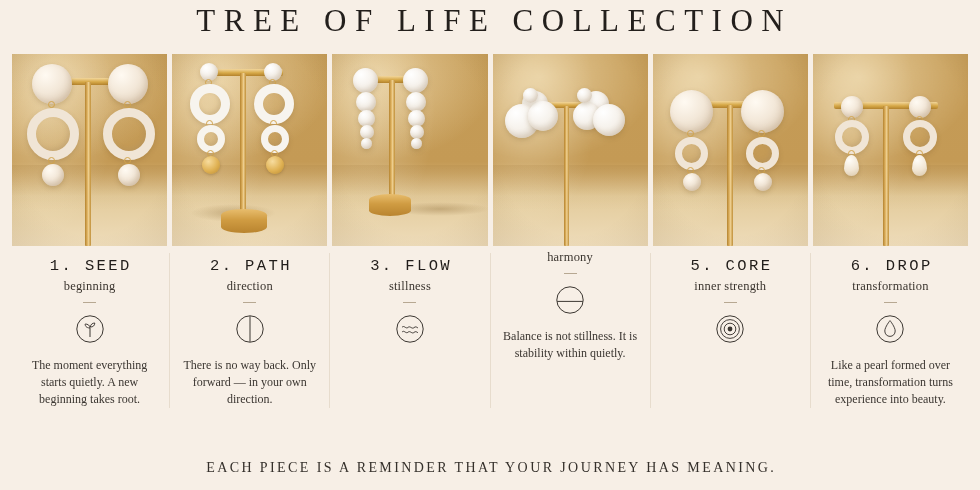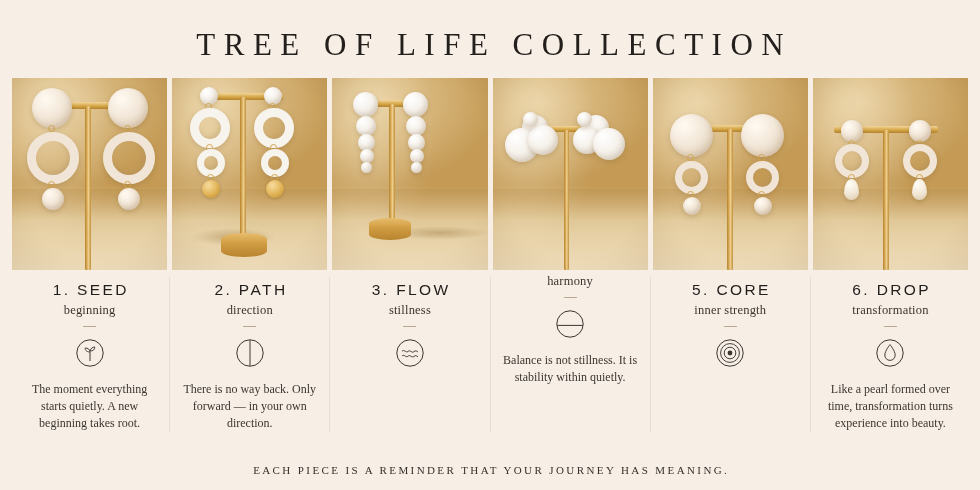--- a/index.html
+++ b/index.html
@@ -17,21 +17,21 @@
   .poster {
     position: relative;
     width: 980px;
     height: 490px;
     background: #f7efe6;
     box-sizing: border-box;
   }
 
   
   .header {
-    padding-top: 28px;
+    padding-top: 4px;
     text-align: center;
   }
   .main-title {
     font-family: "Liberation Serif", serif;
     font-size: 31px;
     font-weight: 400;
     letter-spacing: 8.5px;
     color: #231f1c;
     margin: 0;
     line-height: 1.1;
@@ -183,21 +183,21 @@
   .pearl {
     position: absolute;
     width: 15px; height: 21px;
     border-radius: 50% 50% 50% 50% / 64% 64% 36% 36%;
     background: radial-gradient(circle at 35% 25%, #fffdf8, #f1e6d4 55%, #d9c6a8);
     box-shadow: 0 2px 4px rgba(120,88,40,.28);
   }
 
   
   .stage-title {
-    font-family: Liberation Sans, sans-serif;
+    font-family: Liberation Mono, monospace;
     font-size: 15.5px;
     letter-spacing: 2.4px;
     color: #211d1a;
     margin: 11px 0 0 0;
     text-align: center;
     white-space: nowrap;
     text-indent: 2.4px;
   }
   .stage-word {
     font-family: "Liberation Serif", serif;
@@ -235,21 +235,21 @@
 
   
   .footer {
     position: absolute;
     left: 0; right: 0;
     bottom: 14px;
     text-align: center;
   }
   .footer-line1 {
     font-family: "Liberation Serif", serif;
-    font-size: 11px;
+    font-size: 14px;
     letter-spacing: 2.4px;
     color: #35302b;
     margin: 0;
     text-indent: 2.4px;
   }
   .footer-line2 {
     font-family: "Liberation Serif", serif;
     font-size: 9.6px;
     letter-spacing: 2.4px;
     color: #35302b;

